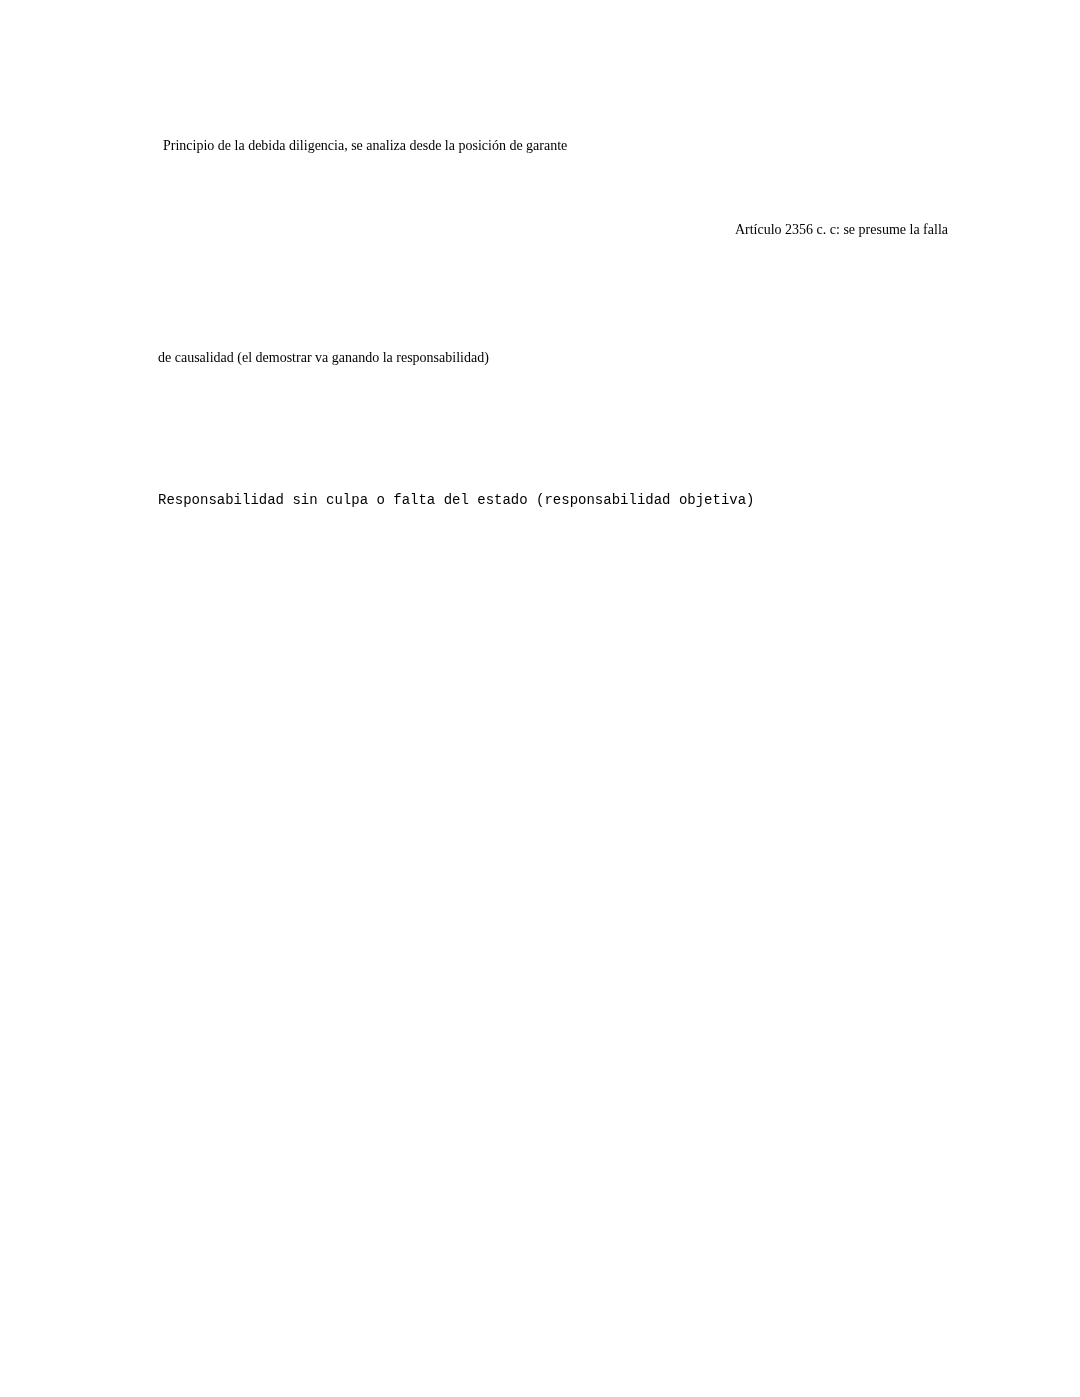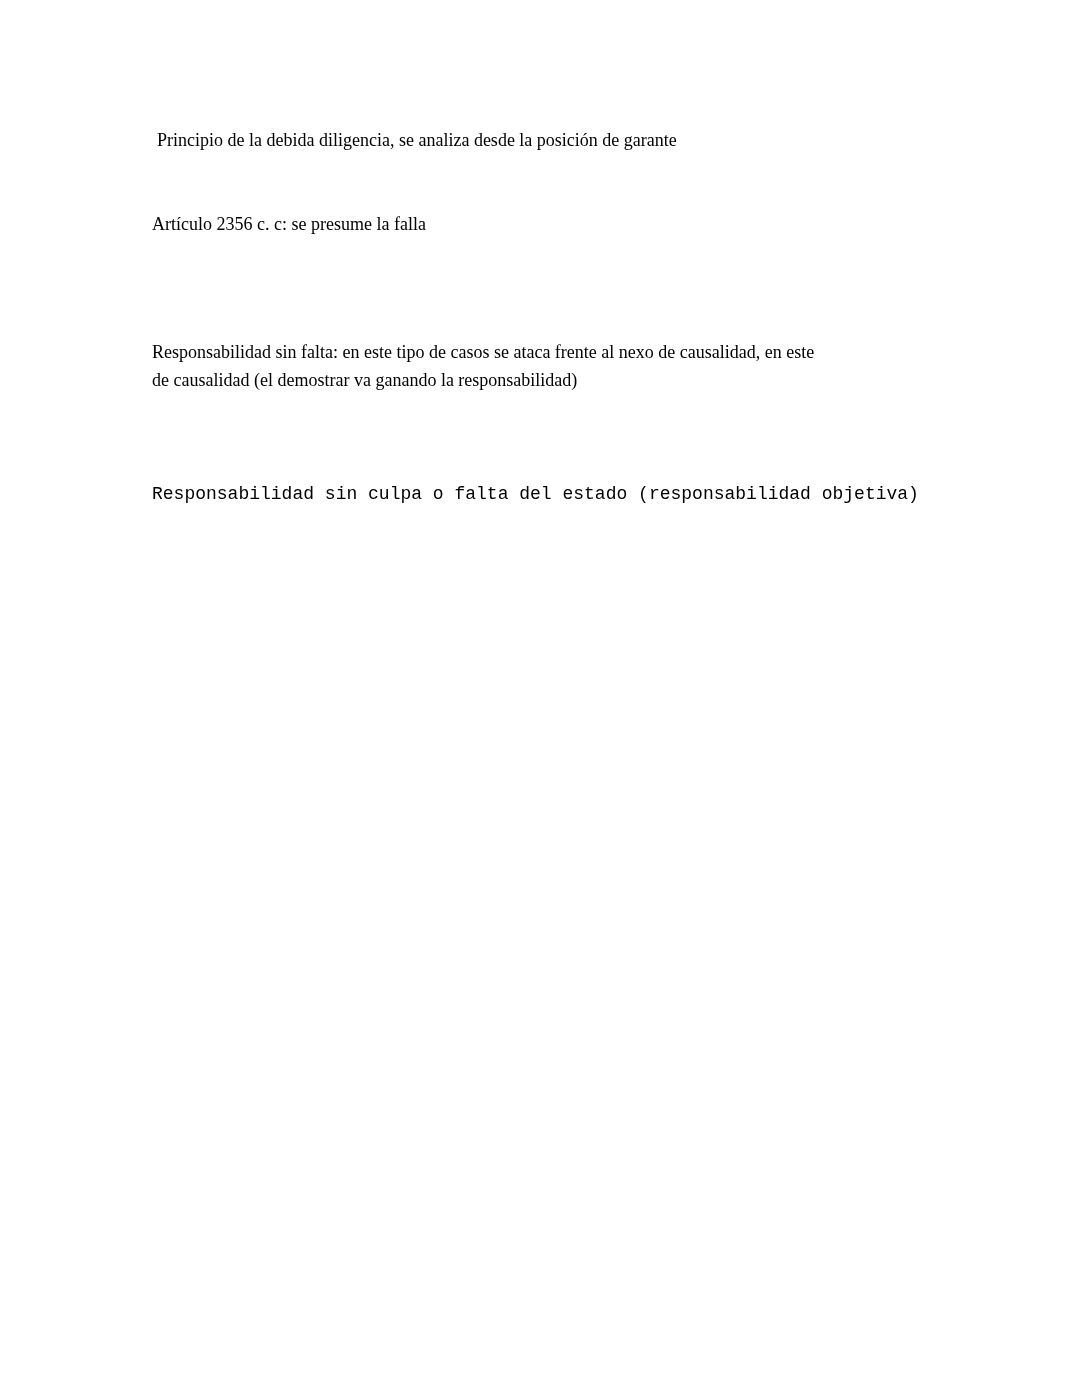--- a/index.html
+++ b/index.html
@@ -12,35 +12,34 @@
       height: 1397px;
       position: relative;
       overflow: hidden;
       font-family: "Liberation Serif", "DejaVu Serif", serif;
       color: #000000;
     }
     .para {
       position: absolute;
       left: 150px;
       width: 790px;
-      font-size: 18px;
+      font-size: 14px;
       line-height: 28px;
-      margin: 2px;
+      margin: 8px;
       white-space: normal;
     }
     #p1 { top: 124px; left: 155px; white-space: nowrap; }
-    #p2 { top: 208px; white-space: nowrap; }
+    #p2 { top: 208px; white-space: nowrap; text-align: right; }
     #p3 { top: 336px; width: 790px; }
     #p3 .line { display: block; white-space: nowrap; }
     #p4 { top: 478px; white-space: nowrap; font-family: Liberation Mono, monospace; }
   </style>
 </head>
 <body>
 
 <div>
   <p class="para" id="p1">Principio de la debida diligencia, se analiza desde la posición de garante</p>
   <p class="para" id="p2">Artículo 2356 c. c: se presume la falla</p>
   <p class="para" id="p3">
-    <span class="line">Responsabilidad sin falta: en este tipo de casos se ataca frente al nexo de causalidad, en este</span>
     <span class="line">de causalidad (el demostrar va ganando la responsabilidad)</span>
   </p>
   <p class="para" id="p4">Responsabilidad sin culpa o falta del estado (responsabilidad objetiva)</p>
 </div>
 
 </body></html>

